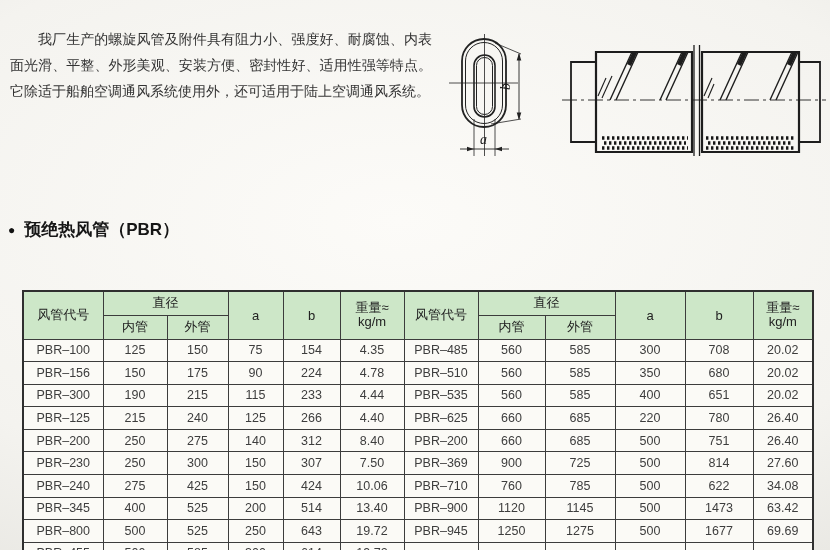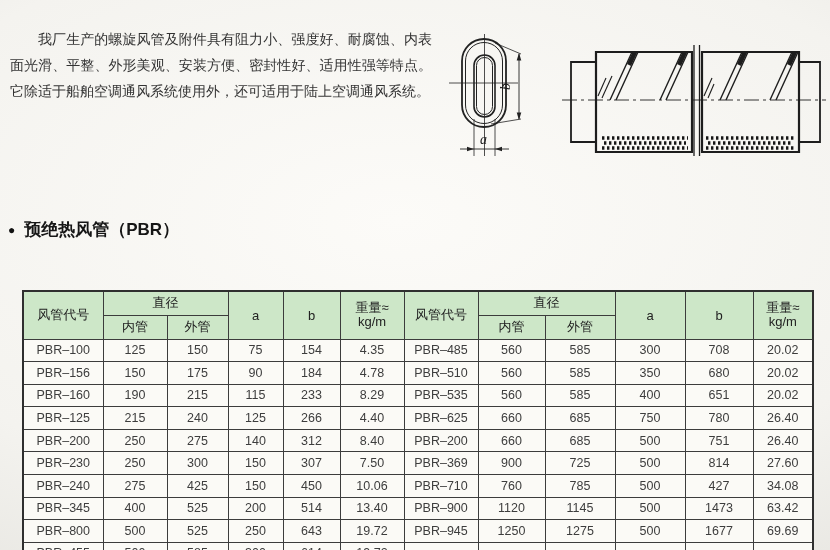--- a/index.html
+++ b/index.html
@@ -182,54 +182,54 @@
         <td>585</td>
         <td>300</td>
         <td>708</td>
         <td>20.02</td>
       </tr>
       <tr>
         <td>PBR–156</td>
         <td>150</td>
         <td>175</td>
         <td>90</td>
-        <td>184</td>
+        <td>224</td>
         <td>4.78</td>
         <td>PBR–510</td>
         <td>560</td>
         <td>585</td>
         <td>350</td>
         <td>680</td>
         <td>20.02</td>
       </tr>
       <tr>
-        <td>PBR–160</td>
+        <td>PBR–300</td>
         <td>190</td>
         <td>215</td>
         <td>115</td>
         <td>233</td>
-        <td>8.29</td>
+        <td>4.44</td>
         <td>PBR–535</td>
         <td>560</td>
         <td>585</td>
         <td>400</td>
         <td>651</td>
         <td>20.02</td>
       </tr>
       <tr>
         <td>PBR–125</td>
         <td>215</td>
         <td>240</td>
         <td>125</td>
         <td>266</td>
         <td>4.40</td>
         <td>PBR–625</td>
         <td>660</td>
         <td>685</td>
-        <td>750</td>
+        <td>220</td>
         <td>780</td>
         <td>26.40</td>
       </tr>
       <tr>
         <td>PBR–200</td>
         <td>250</td>
         <td>275</td>
         <td>140</td>
         <td>312</td>
         <td>8.40</td>
@@ -252,27 +252,27 @@
         <td>725</td>
         <td>500</td>
         <td>814</td>
         <td>27.60</td>
       </tr>
       <tr>
         <td>PBR–240</td>
         <td>275</td>
         <td>425</td>
         <td>150</td>
-        <td>450</td>
+        <td>424</td>
         <td>10.06</td>
         <td>PBR–710</td>
         <td>760</td>
         <td>785</td>
         <td>500</td>
-        <td>427</td>
+        <td>622</td>
         <td>34.08</td>
       </tr>
       <tr>
         <td>PBR–345</td>
         <td>400</td>
         <td>525</td>
         <td>200</td>
         <td>514</td>
         <td>13.40</td>
         <td>PBR–900</td>

